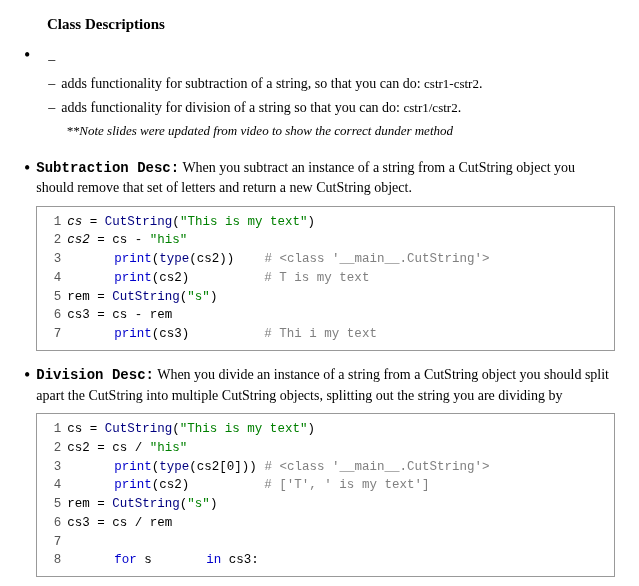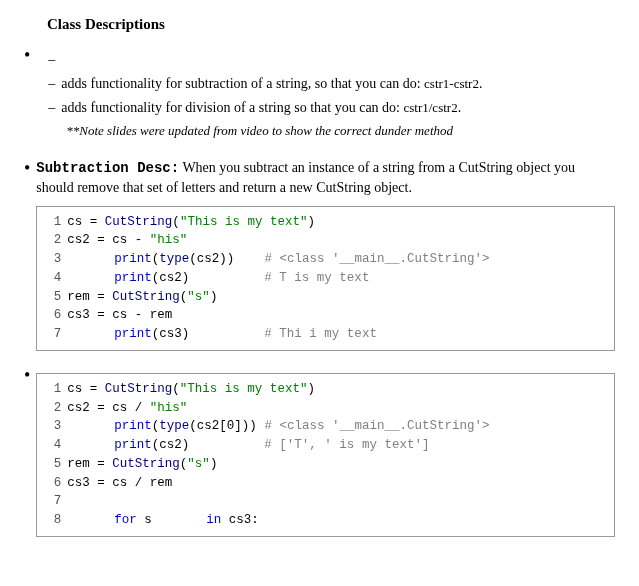--- a/index.html
+++ b/index.html
@@ -92,21 +92,21 @@
       flex-shrink: 0;
     }
     .line-content {
       white-space: pre;
       flex: 1;
     }
     .kw { color: #0000cc; margin-left: 47px; }
     .fn { color: #000080; }
     .str { color: #008000; }
     .cmt { color: #808080; font-style: normal; }
-    .cls-name { color: #000; font-weight: normal; }
+    .cls-name { color: #000; font-weight: normal; font-style: italic; }
     .desc-text {
       line-height: 1.55;
     }
     .desc-text strong {
       font-weight: bold;
       font-family: Liberation Mono, monospace;
     }
   </style>
 </head>
 <body>
@@ -179,20 +179,24 @@
           </div>
         </div>
       </div>
     </div>
   </li>
 
   <li>
     <div class="bullet-item">
       <span class="bullet">•</span>
       <div class="item-content">
+        <div class="main-label desc-text">
+          <strong>Division Desc:</strong>
+          <span> When you divide an instance of a string from a CutString object you should split apart the CutString into multiple CutString objects, splitting out the string you are dividing by</span>
+        </div>
         <div class="code-block">
           <div class="code-line">
             <span class="line-num">1</span>
             <span class="line-content">cs = <span class="fn">CutString</span>(<span class="str">"This is my text"</span>)</span>
           </div>
           <div class="code-line">
             <span class="line-num">2</span>
             <span class="line-content">cs2 = cs / <span class="str">"his"</span></span>
           </div>
           <div class="code-line">

